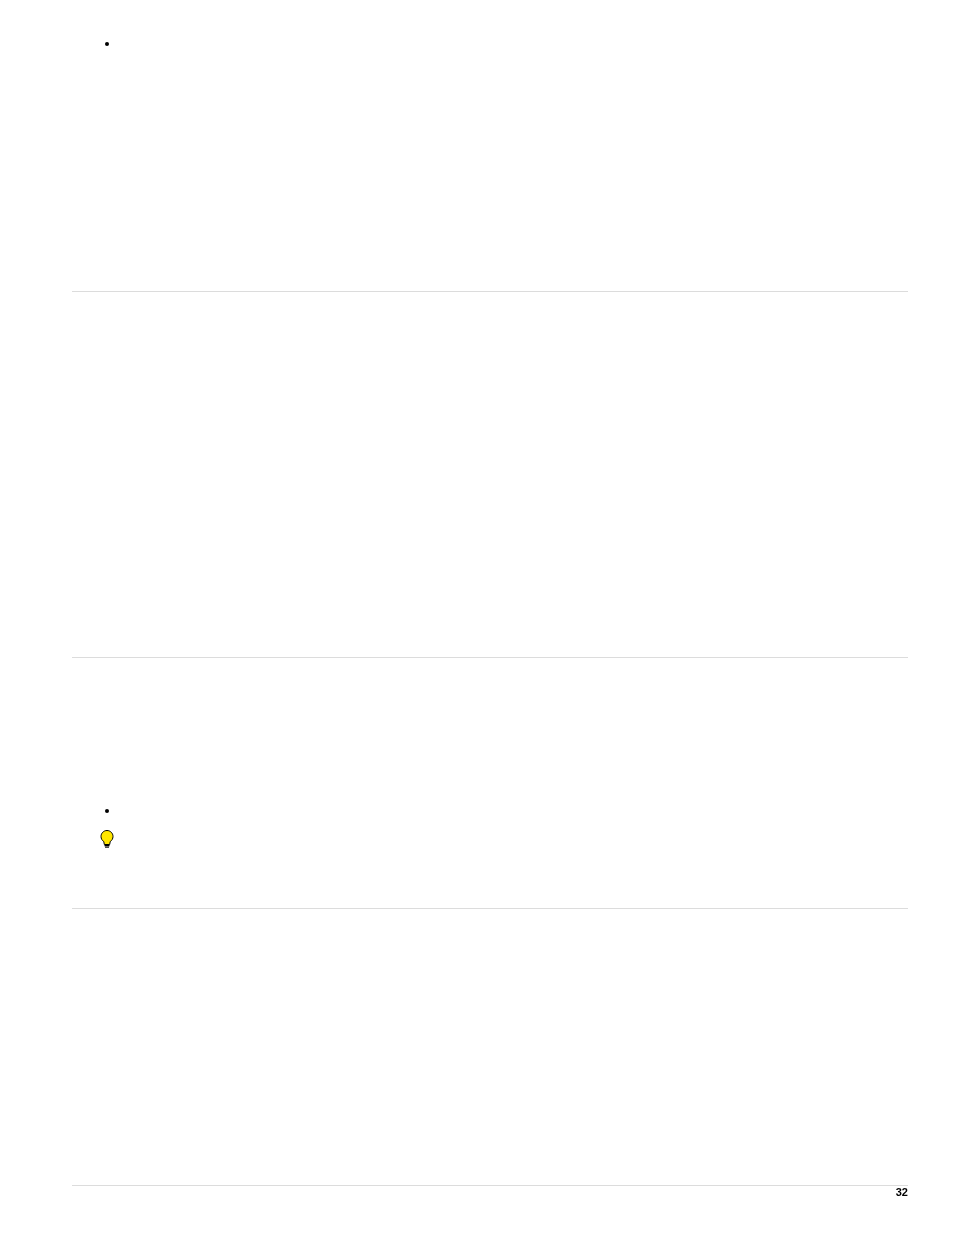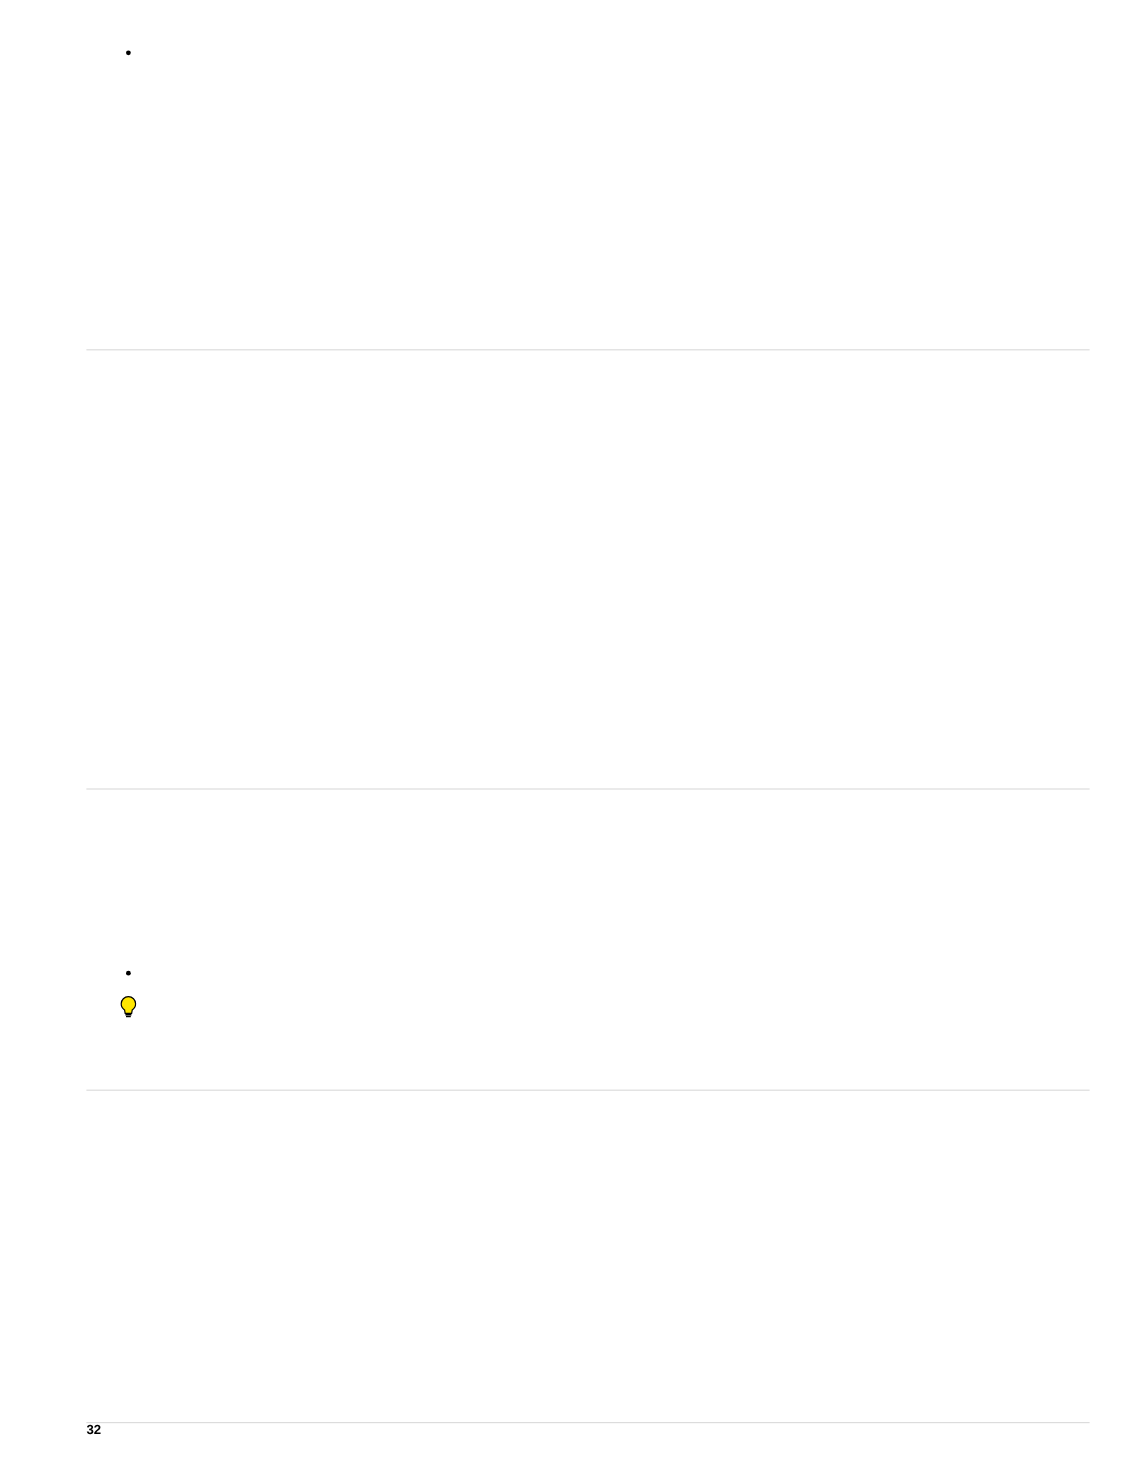--- a/index.html
+++ b/index.html
@@ -28,21 +28,21 @@
     margin: 0;
     width: 100%;
   }
   .footer {
     position: absolute;
     bottom: 37px;
     left: 0;
     right: 0;
   }
   .page-number {
-    text-align: left;
+    text-align: right;
     font-size: 11px;
     font-weight: bold;
     color: #000;
   }
   .bullet {
     position: absolute;
     left: 33px;
     width: 4px;
     height: 4px;
     background: #000;

